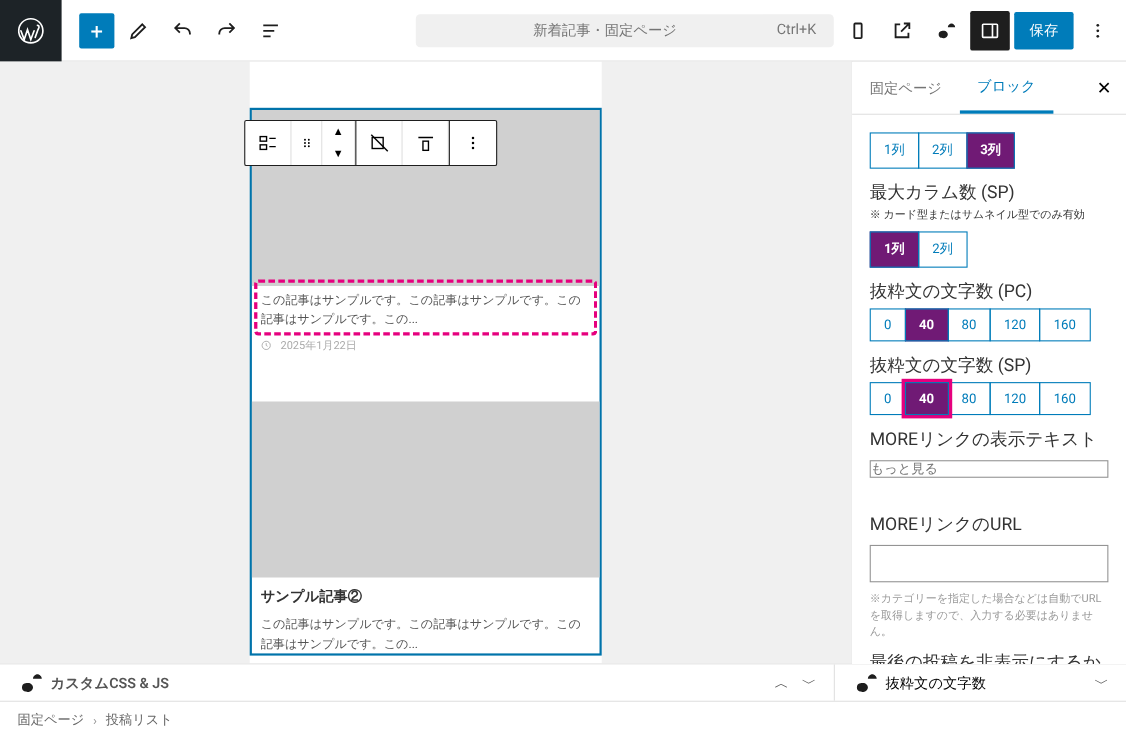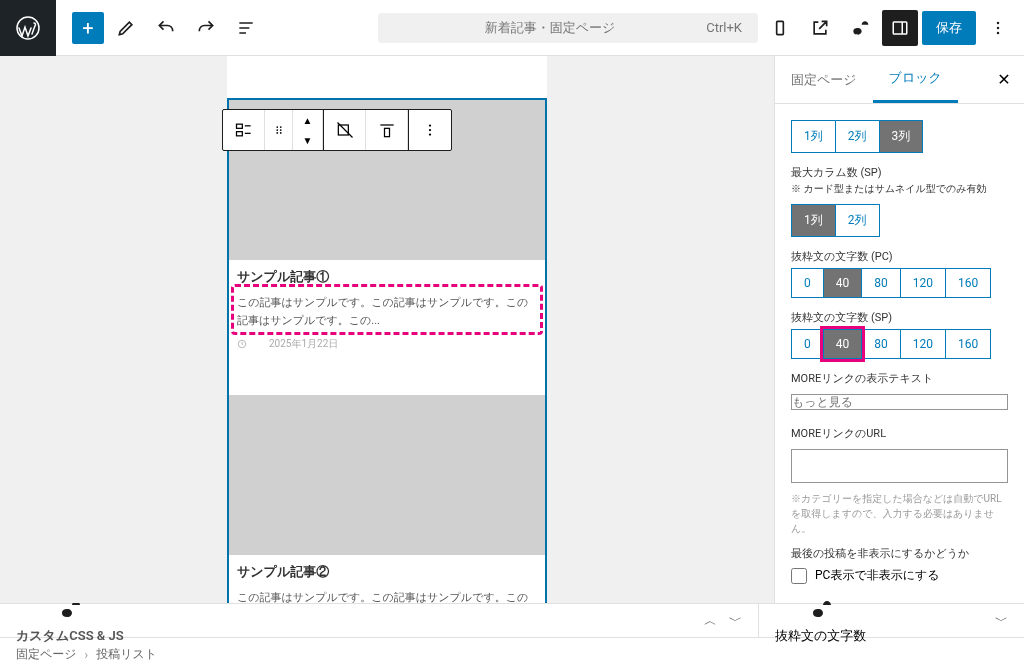--- a/index.html
+++ b/index.html
@@ -32,50 +32,50 @@
 .block-toolbar-sep { width: 1px; background: #1e1e1e; }
 .mover { display: flex; flex-direction: column; width: 30px; height: 40px; border-right: 1px solid #e0e0e0; }
 .mover-btn { height: 20px; display: flex; align-items: center; justify-content: center; cursor: pointer; font-size: 10px; }
 
 
 .article-card { border: 2px solid #0073aa; margin-top: 42px; }
 .card-img { height: 160px; background: #d0d0d0; }
 .card-title { padding: 8px 8px 4px; font-size: 13px; font-weight: bold; color: #333; }
 .card-excerpt { font-size: 11px; padding: 4px 8px; color: #555; line-height: 1.6; position: relative; }
 .highlight-box { position: absolute; border: 3px dashed #e6007e; left: 2px; right: 2px; top: -6px; bottom: -2px; pointer-events: none; border-radius: 4px; }
-.card-date { font-size: 10px; color: #aaa; padding: 4px 8px 10px; display: flex; align-items: center; gap: 22px; }
+.card-date { font-size: 10px; color: #aaa; padding: 4px 8px 10px; display: flex; align-items: center; gap: 8px; }
 .article-card-2 { margin-top: 34px; }
 
 
 .sidebar { width: 250px; background: #fff; border-left: 1px solid #e0e0e0; overflow-y: auto; }
 .sidebar-tabs { display: flex; border-bottom: 1px solid #e0e0e0; height: 48px; align-items: stretch; }
 .sidebar-tab { flex: 0 0 auto; padding: 0 16px; display: flex; align-items: center; font-size: 13px; color: #757575; cursor: pointer; }
 .sidebar-tab.active { color: #007cba; border-bottom: 3px solid #007cba; font-weight: 500; }
 .sidebar-close { margin-left: auto; width: 40px; display: flex; align-items: center; justify-content: center; cursor: pointer; }
 
 .sidebar-content { padding: 12px 16px; font-size: 12px; }
 .btn-group { display: flex; margin: 4px 0 12px; }
 .btn-group-btn { padding: 7px 12px; border: 1px solid #007cba; color: #007cba; font-size: 12px; cursor: pointer; margin-left: -1px; }
 .btn-group-btn:first-child { margin-left: 0; }
-.btn-group-btn.active { background: #737373; color: #fff; }
+.btn-group-btn.active { background: #701a75; color: #fff; font-weight: bold; }
 .highlight-ring { box-shadow: 0 0 0 3px #e6007e; position: relative; z-index: 2; }
 
-.setting-label { font-size: 11px; color: #333; margin: 10px 0 2px; }
+.setting-label { font-size: 16px; color: #333; margin: 10px 0 2px; }
 .setting-note { font-size: 10px; color: #333; margin-bottom: 8px; }
 .setting-help { font-size: 10px; color: #999; margin: 8px 0 2px; line-height: 1.5; }
 
 .text-input { width: 100%; padding: 0; border: 1px solid #949494; font-size: 12px; color: #757575; }
 .text-input-empty { height: 34px; }
 
 .check-row { display: flex; align-items: center; gap: 8px; font-size: 12px; margin: 6px 0; }
 .check-row input { width: 16px; height: 16px; }
 
 
 .bottom-bar { height: 34px; border-top: 1px solid #e0e0e0; background: #fff; display: flex; align-items: center; justify-content: space-between; padding: 0 16px; font-size: 13px; }
-.bottom-bar-left { display: flex; align-items: center; gap: 6px; font-weight: 500; flex-direction: column; }
+.bottom-bar-left { display: flex; align-items: center; gap: 6px; font-weight: 500; }
 .bottom-bar-left.link { color: #555; font-weight: 600; }
 .bottom-bar-right { display: flex; gap: 12px; }
 .chev { cursor: pointer; color: #555; }
 
 .breadcrumb-bar { height: 34px; border-top: 1px solid #e0e0e0; background: #fff; display: flex; align-items: center; padding: 0 16px; font-size: 12px; color: #666; gap: 8px; }
 .breadcrumb-sep { color: #999; }
 </style>
 </head>
 <body>
 
@@ -195,21 +195,20 @@
               <circle cx="12" cy="12" r="1.5"></circle>
               <circle cx="12" cy="18" r="1.5"></circle>
             </svg>
           </div>
       </div>
     </div>
 
     <div class="canvas-wrap">
       <div class="article-card">
         <div class="card-img"></div>
-        <div class="card-title">サンプル記事①</div>
         <div class="card-excerpt">
           <span>この記事はサンプルです。この記事はサンプルです。この記事はサンプルです。この...</span>
           <div class="highlight-box"></div>
         </div>
         <div class="card-date">
           <svg width="10" height="10" viewBox="0 0 24 24" fill="none" stroke="currentColor" stroke-width="2">
               <circle cx="12" cy="12" r="9"></circle>
               <path d="M12 7v5l3 2"></path>
             </svg>
           <span>2025年1月22日</span>
@@ -256,21 +255,21 @@
         <div class="btn-group-btn">0</div>
         <div class="btn-group-btn active highlight-ring">40</div>
         <div class="btn-group-btn">80</div>
         <div class="btn-group-btn">120</div>
         <div class="btn-group-btn">160</div>
       </div>
 
       <div class="setting-label">MOREリンクの表示テキスト</div>
       <input class="text-input" style="margin-top: 6px;" placeholder="もっと見る">
 
-      <div class="setting-label" style="margin-top:16px;">MOREリンクのURL</div>
+      <div class="setting-label" style="margin-top:32px;">MOREリンクのURL</div>
       <input class="text-input text-input-empty" style="margin-top: 6px;">
       <div class="setting-help">※カテゴリーを指定した場合などは自動でURLを取得しますので、入力する必要はありません。</div>
 
       <div class="setting-label">最後の投稿を非表示にするかどうか</div>
       <label class="check-row">
           <input type="checkbox" style="">
           <span>PC表示で非表示にする</span>
         </label>
       
     </div>

